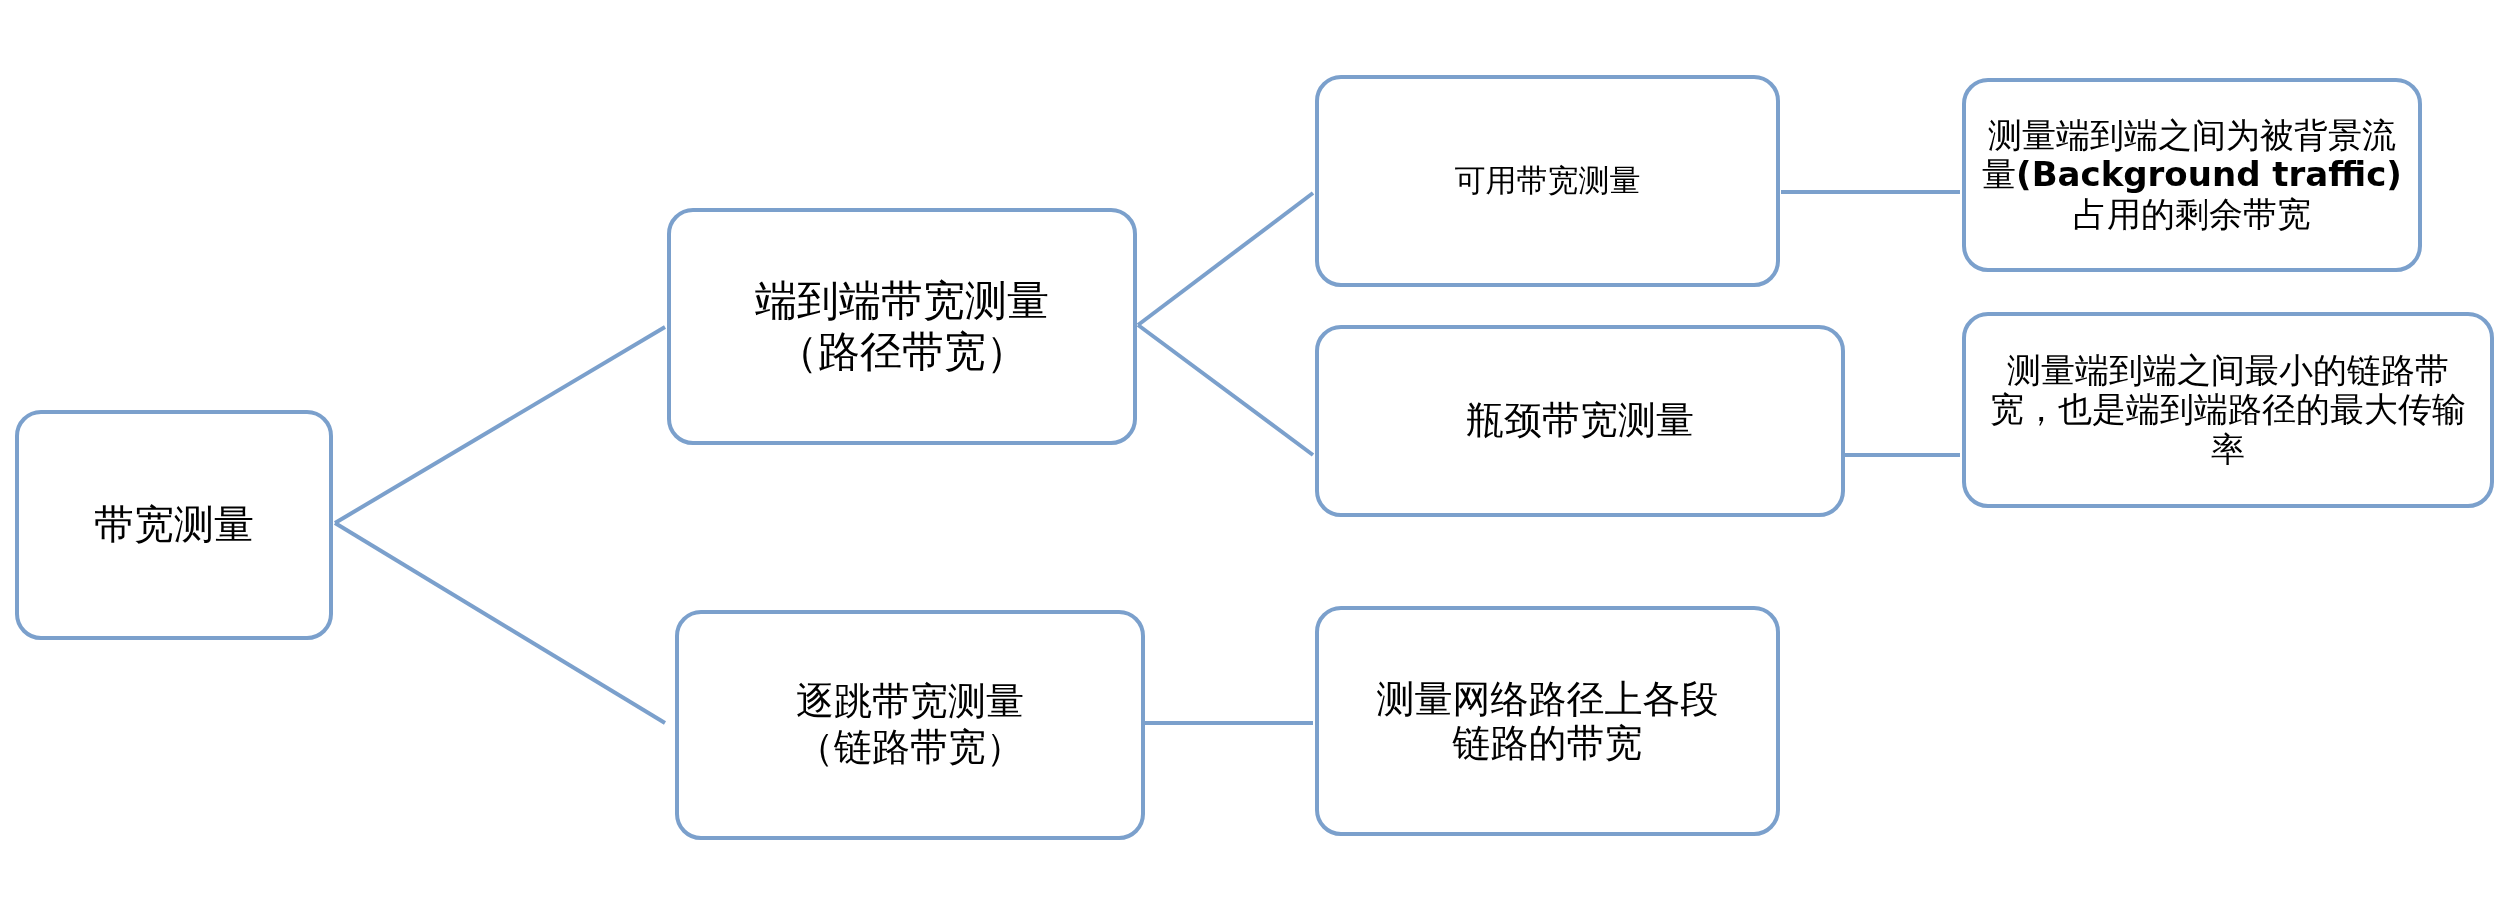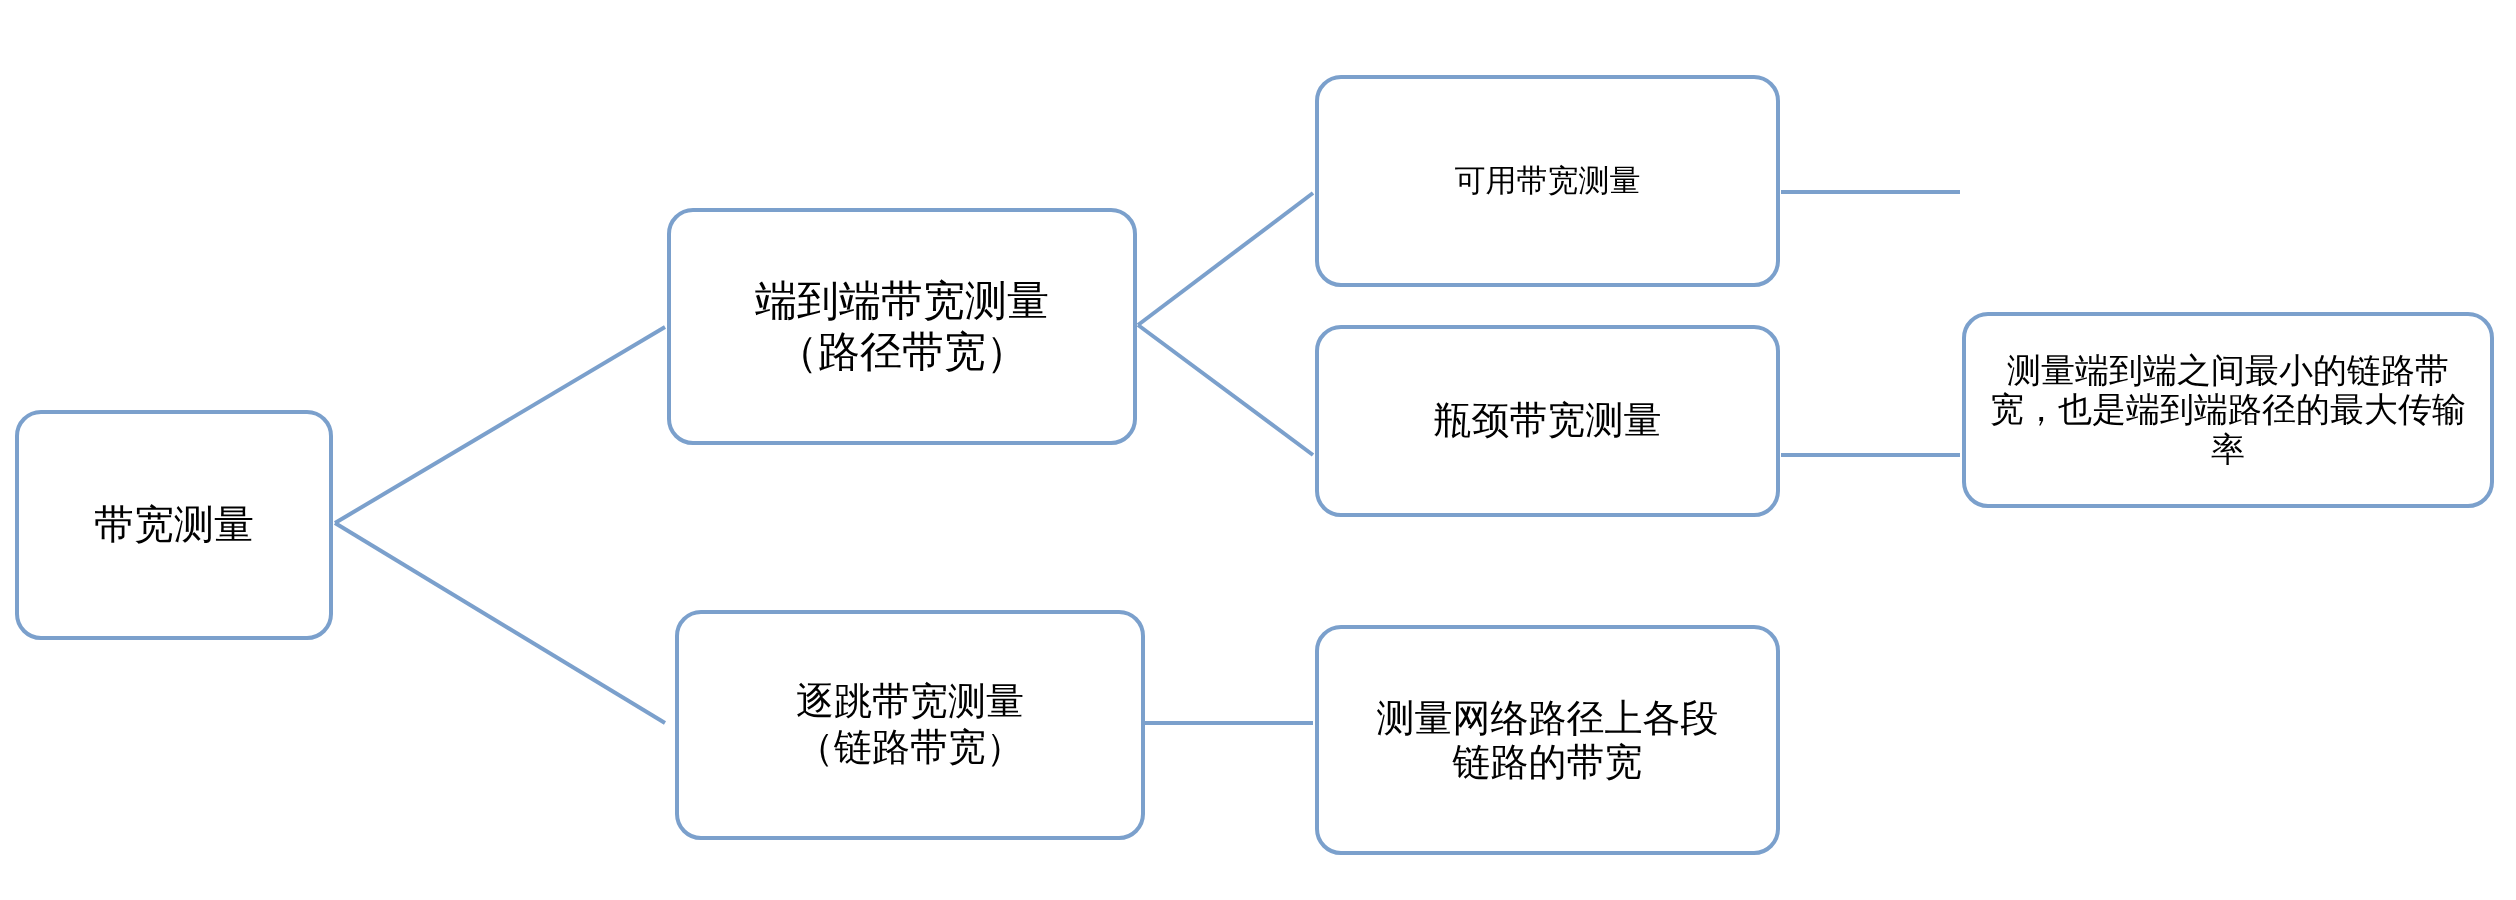--- a/index.html
+++ b/index.html
@@ -42,22 +42,22 @@
     display: block;
     width: 100%;
     white-space: pre-line;
   }
 
   
   #node-root        { left: 15px;   top: 410px; width: 318px; height: 230px; font-size: 40px; }
   #node-e2e         { left: 667px;  top: 208px; width: 470px; height: 237px; font-size: 42px; }
   #node-hop         { left: 667px;  top: 610px; width: 470px; height: 230px; font-size: 38px; margin-left: 8px; }
   #node-available   { left: 1315px; top: 75px;  width: 465px; height: 212px; font-size: 31px; }
-  #node-bottleneck  { left: 1315px; top: 325px; width: 465px; height: 192px; font-size: 38px; }
-  #node-hop-desc    { left: 1315px; top: 625px; width: 465px; height: 230px; font-size: 38px; }
+  #node-bottleneck  { left: 1315px; top: 325px; width: 530px; height: 192px; font-size: 38px; }
+  #node-hop-desc    { left: 1315px; top: 606px; width: 465px; height: 230px; font-size: 38px; }
   #node-avail-desc  { left: 1962px; top: 78px;  width: 460px; height: 194px; font-size: 34px; }
   #node-bneck-desc  { left: 1962px; top: 312px; width: 532px; height: 196px; font-size: 34px; }
 
   .desc .label { line-height: 1.16; }
   .latin { font-family: "DejaVu Sans", "Liberation Sans", sans-serif; font-weight: bold; }
 </style>
 </head>
 <body>
 
 <div id="canvas">
@@ -98,18 +98,21 @@
 
   <div class="node" id="node-bottleneck">
     <span class="label">瓶颈带宽测量</span>
   </div>
 
   <div class="node desc" id="node-hop-desc">
     <span class="label">测量网络路径上各段
 链路的带宽</span>
   </div>
 
+  <div class="node desc" id="node-avail-desc">
+    <span class="label"><span>测量端到端之间为被背景流量</span><span class="latin">(Background traffic)</span><span>占用的剩余带宽</span></span>
+  </div>
 
   <div class="node desc" id="node-bneck-desc">
     <span class="label">测量端到端之间最小的链路带宽，也是端到端路径的最大传输率</span>
   </div>
 
 </div>
 
 </body></html>

